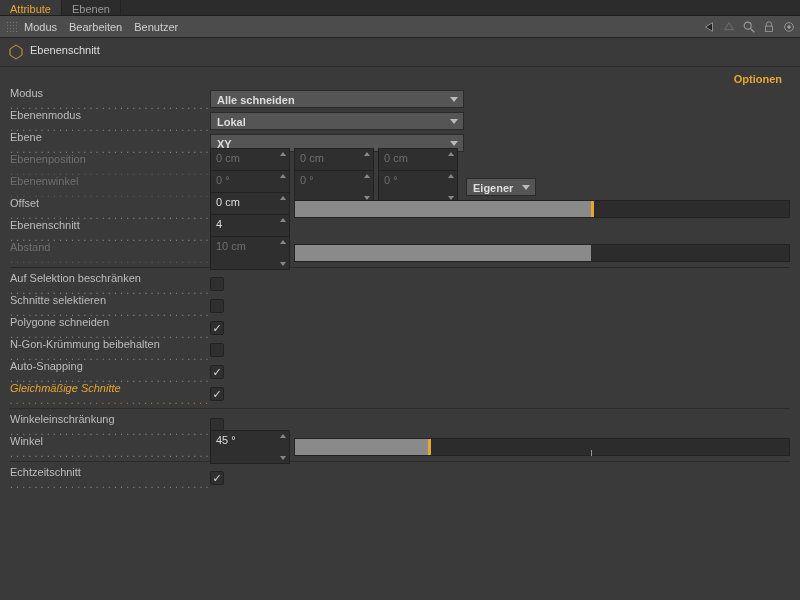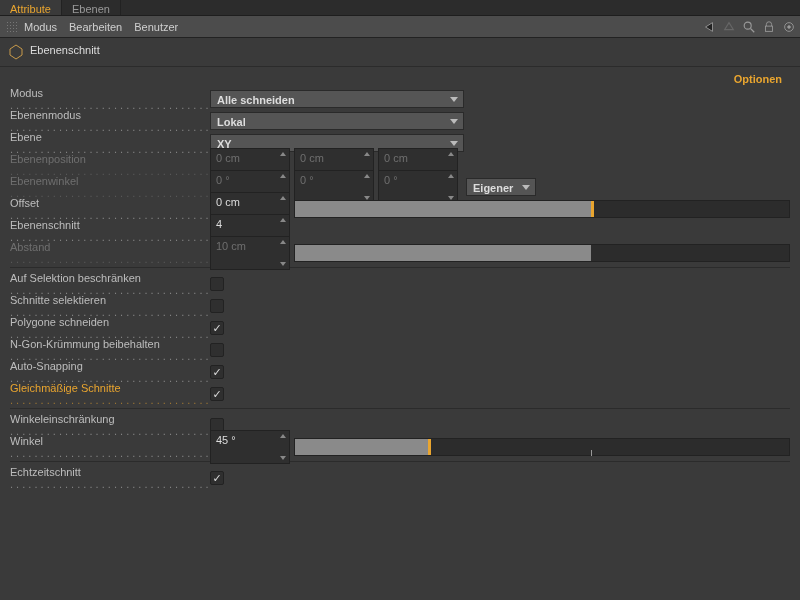--- a/index.html
+++ b/index.html
@@ -76,21 +76,21 @@
     align-items: center;
     height: 20px;
     margin-bottom: 2px;
   }
   .label {
     width: 200px;
     position: relative;
     overflow: hidden;
   }
   .label.disabled { color: #6f6f6f; }
-  .label.highlight { color: #e9a52f; }
+  .label.highlight { color: #e9a52f; font-style: italic; }
   .label::after {
     content: " . . . . . . . . . . . . . . . . . . . . . . . . . . . . . . . . . . . . . . . . . . . .";
     white-space: nowrap;
     color: inherit;
     opacity: 0.55;
   }
   .dropdown {
     flex: 0 0 254px;
     height: 18px;
     line-height: 18px;

